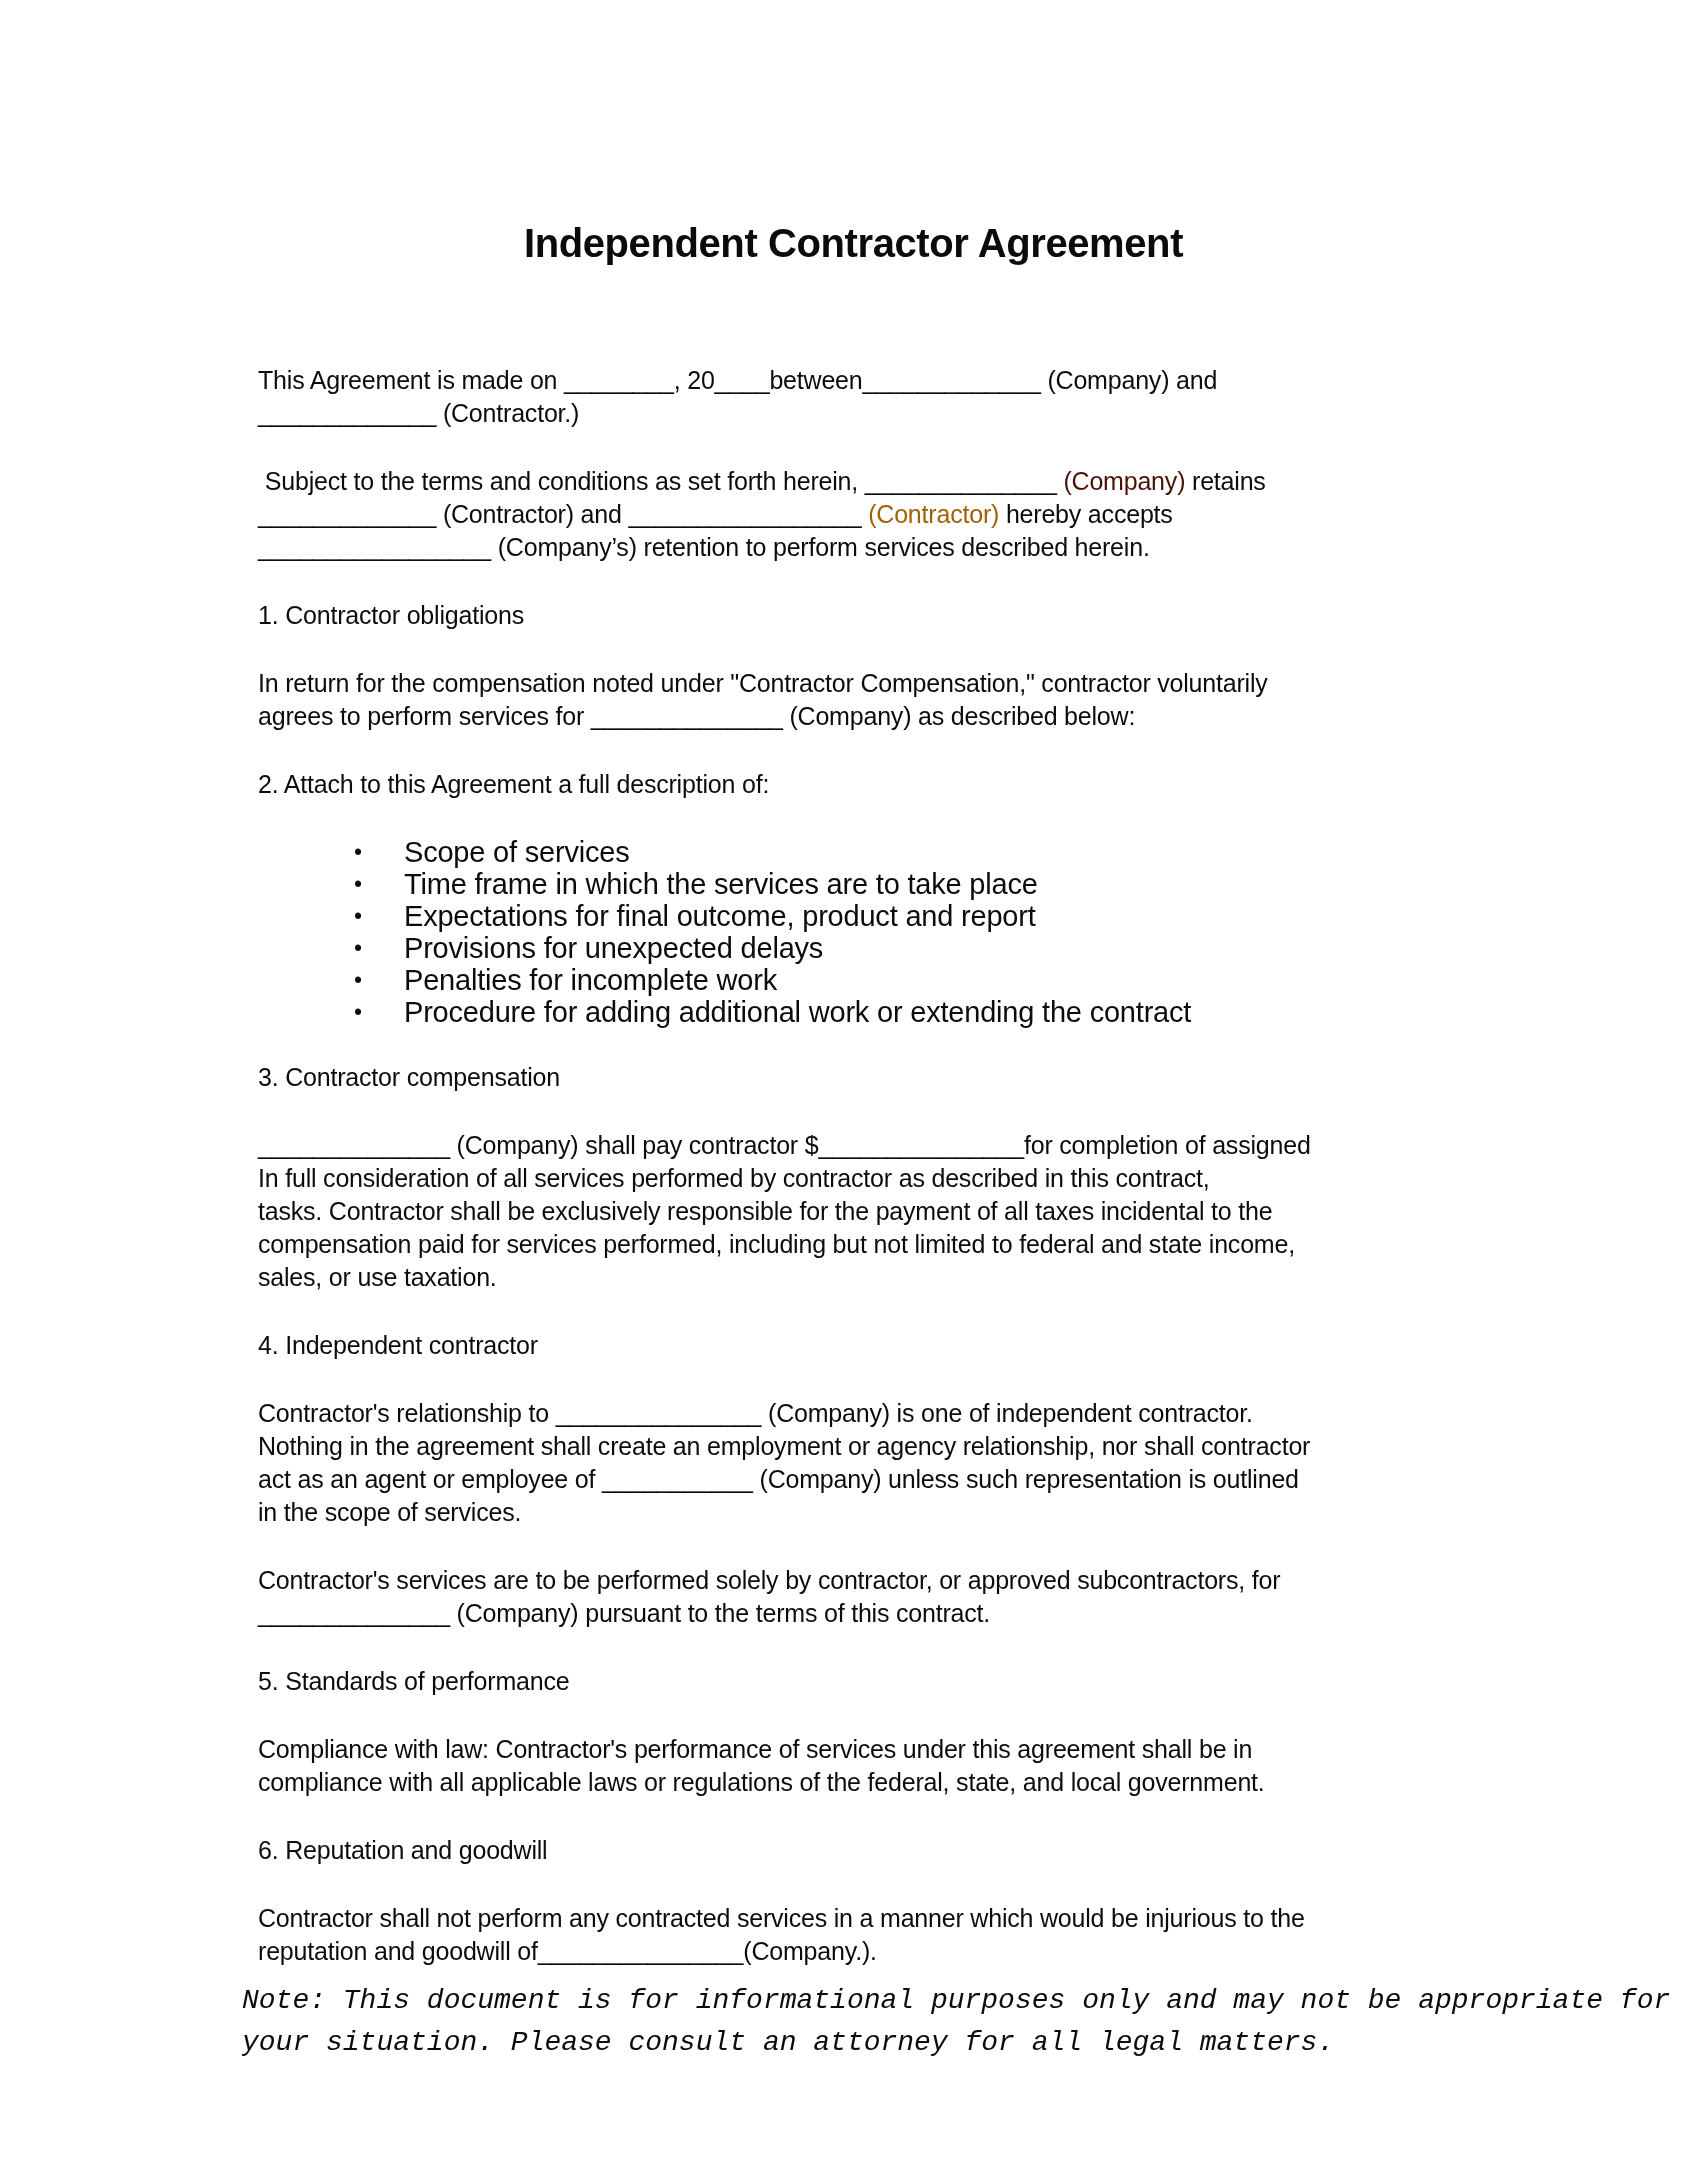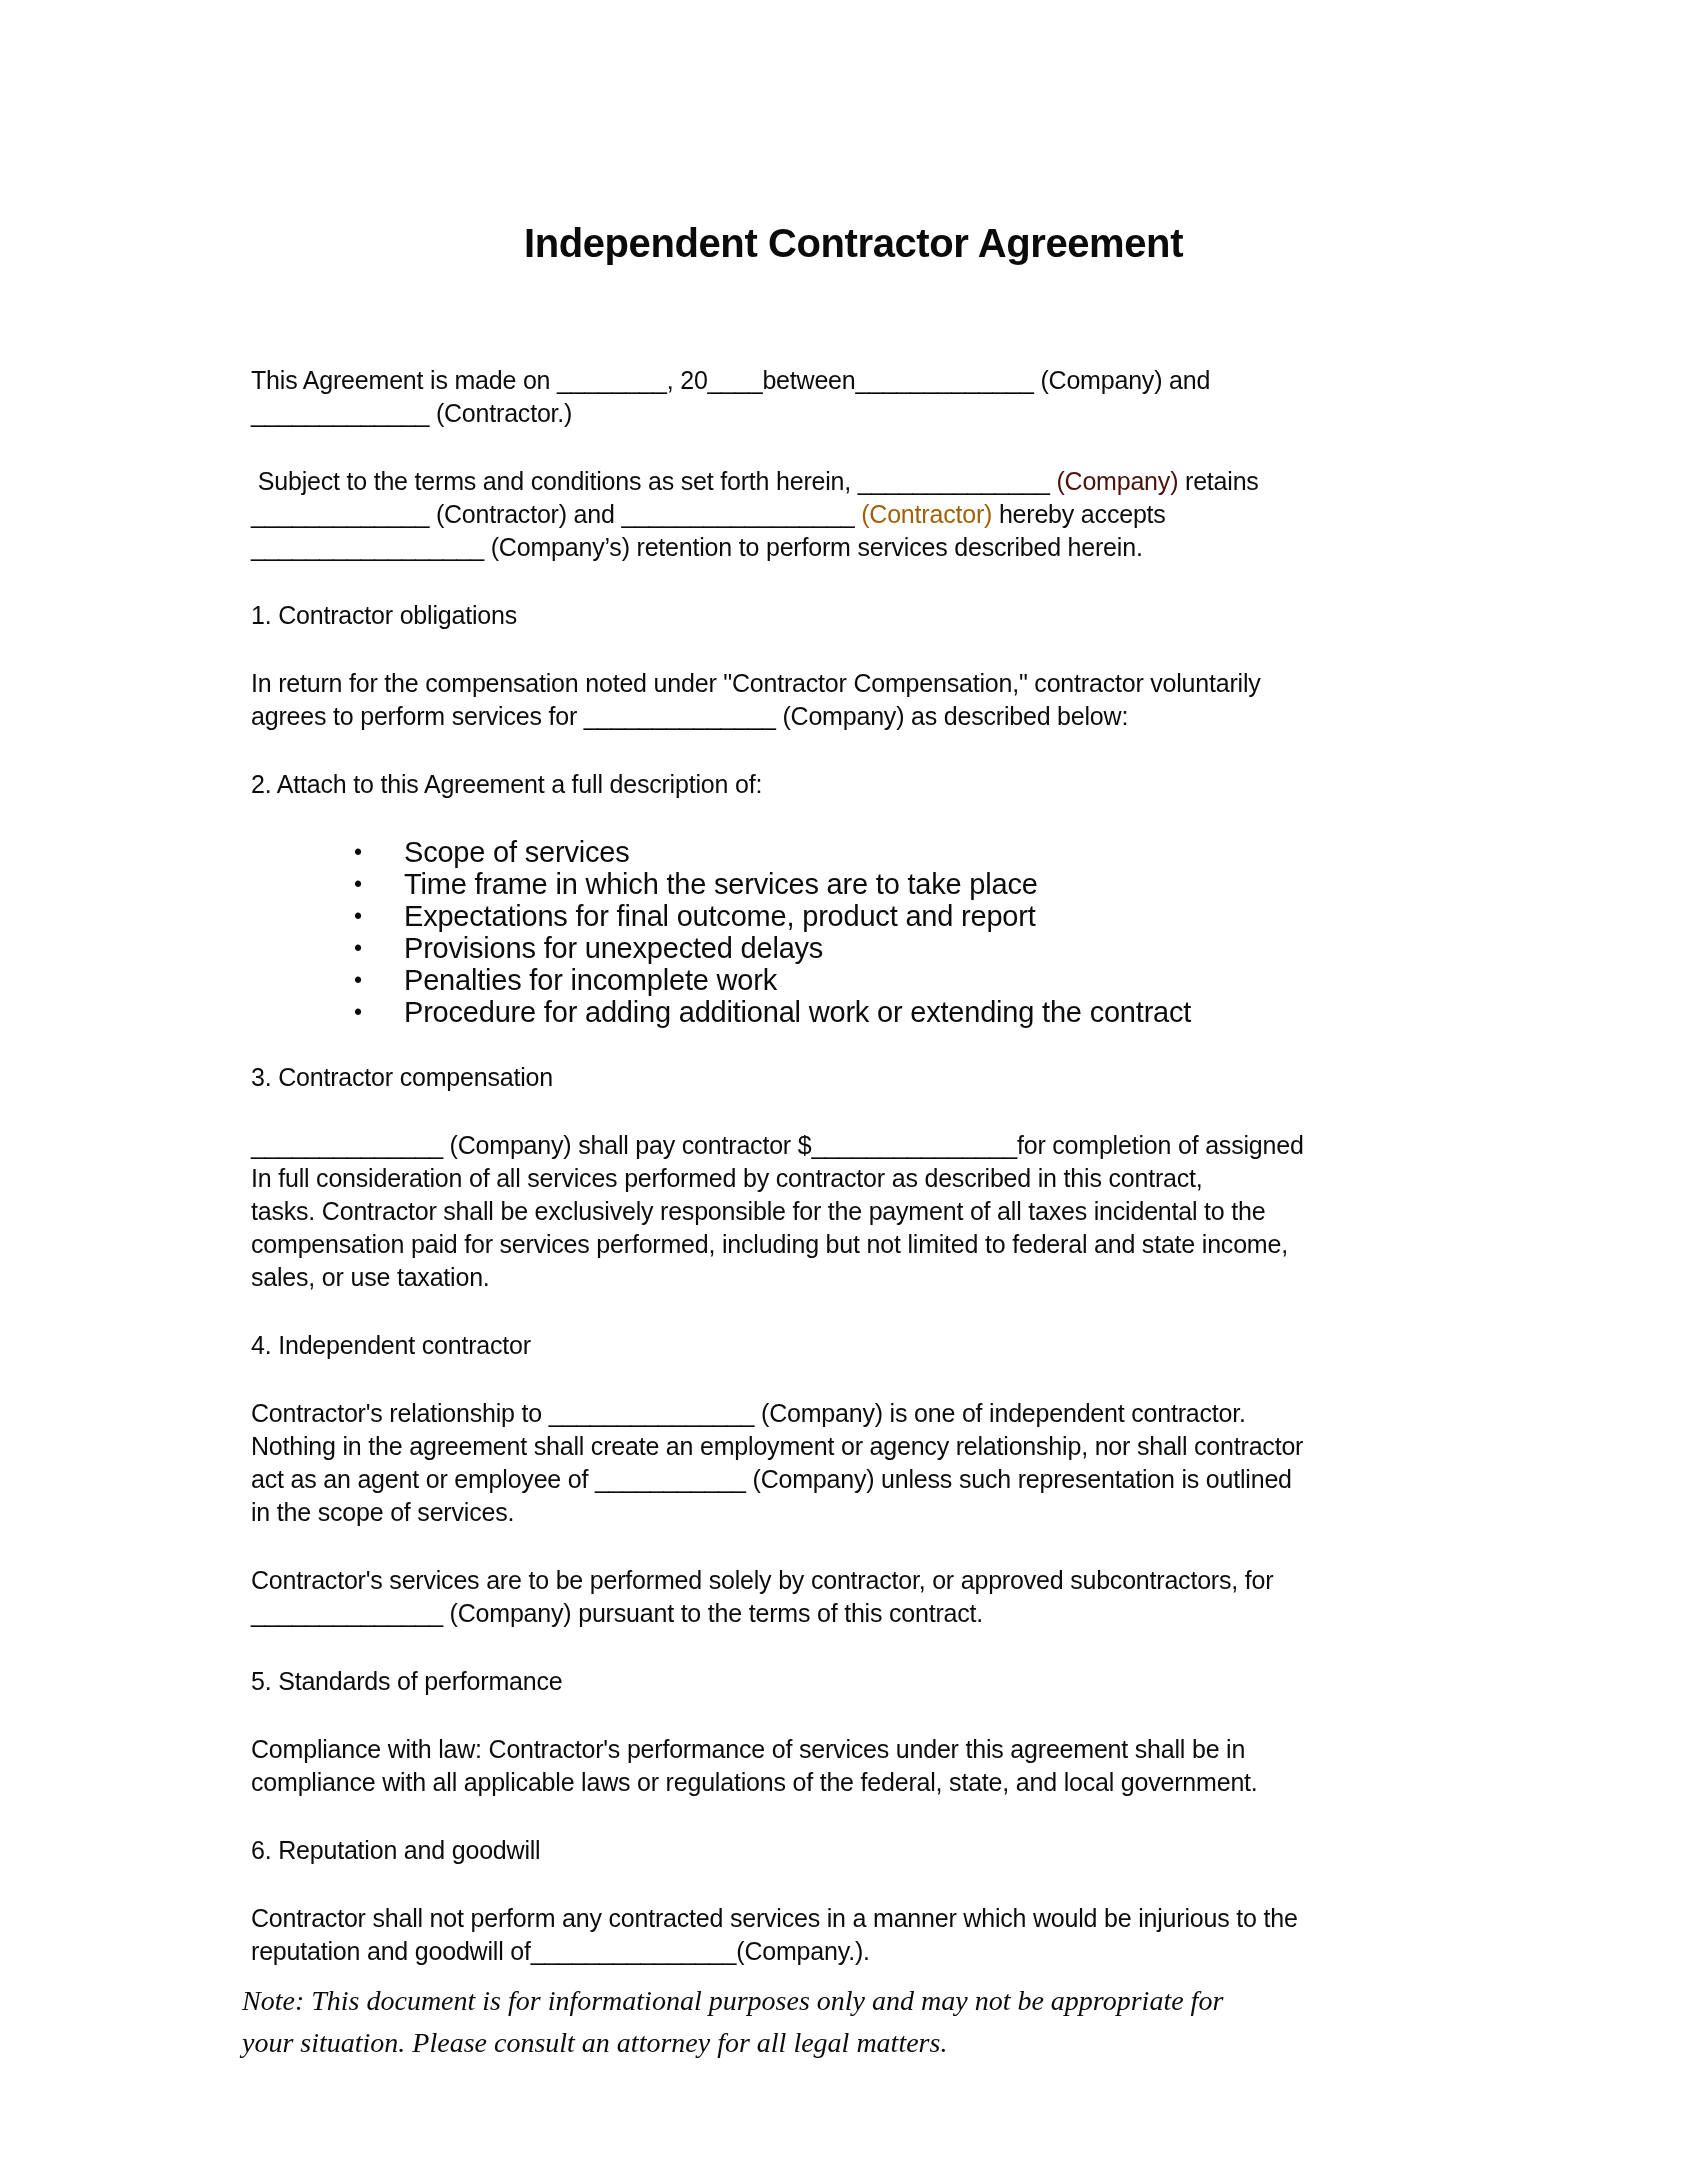--- a/index.html
+++ b/index.html
@@ -26,21 +26,21 @@
     font-size: 40px;
     line-height: 46px;
     letter-spacing: -0.4px;
     margin: 0 0 98px 0;
     color: #0b0b0b;
   }
   .paragraph, .heading {
     font-size: 25px;
     line-height: 33px;
     letter-spacing: -0.2px;
-    margin: 0 0 35px 9px;
+    margin: 0 0 35px 16px;
   }
   .line {
     white-space: pre;
   }
   ul.bullets {
     list-style: none;
     margin: 0 0 33px 0;
     padding: 0;
     font-size: 29px;
     letter-spacing: -0.2px;
@@ -61,20 +61,21 @@
   .note {
     font-family: "Liberation Serif", serif;
     font-style: italic;
     font-size: 28px;
     line-height: 42px;
     letter-spacing: 0;
     margin: -23px 0 0 0;
   }
   .note .line {
     white-space: pre;
+    font-family: Liberation Mono, monospace;
   }
 </style>
 </head>
 <body>
 
 <div class="doc">
   <div class="title">Independent Contractor Agreement</div>
   <div id="doc-body">
       <div class="paragraph">
         <div class="line"><span>This Agreement is made on ________, 20____between_____________ (Company) and</span></div>

